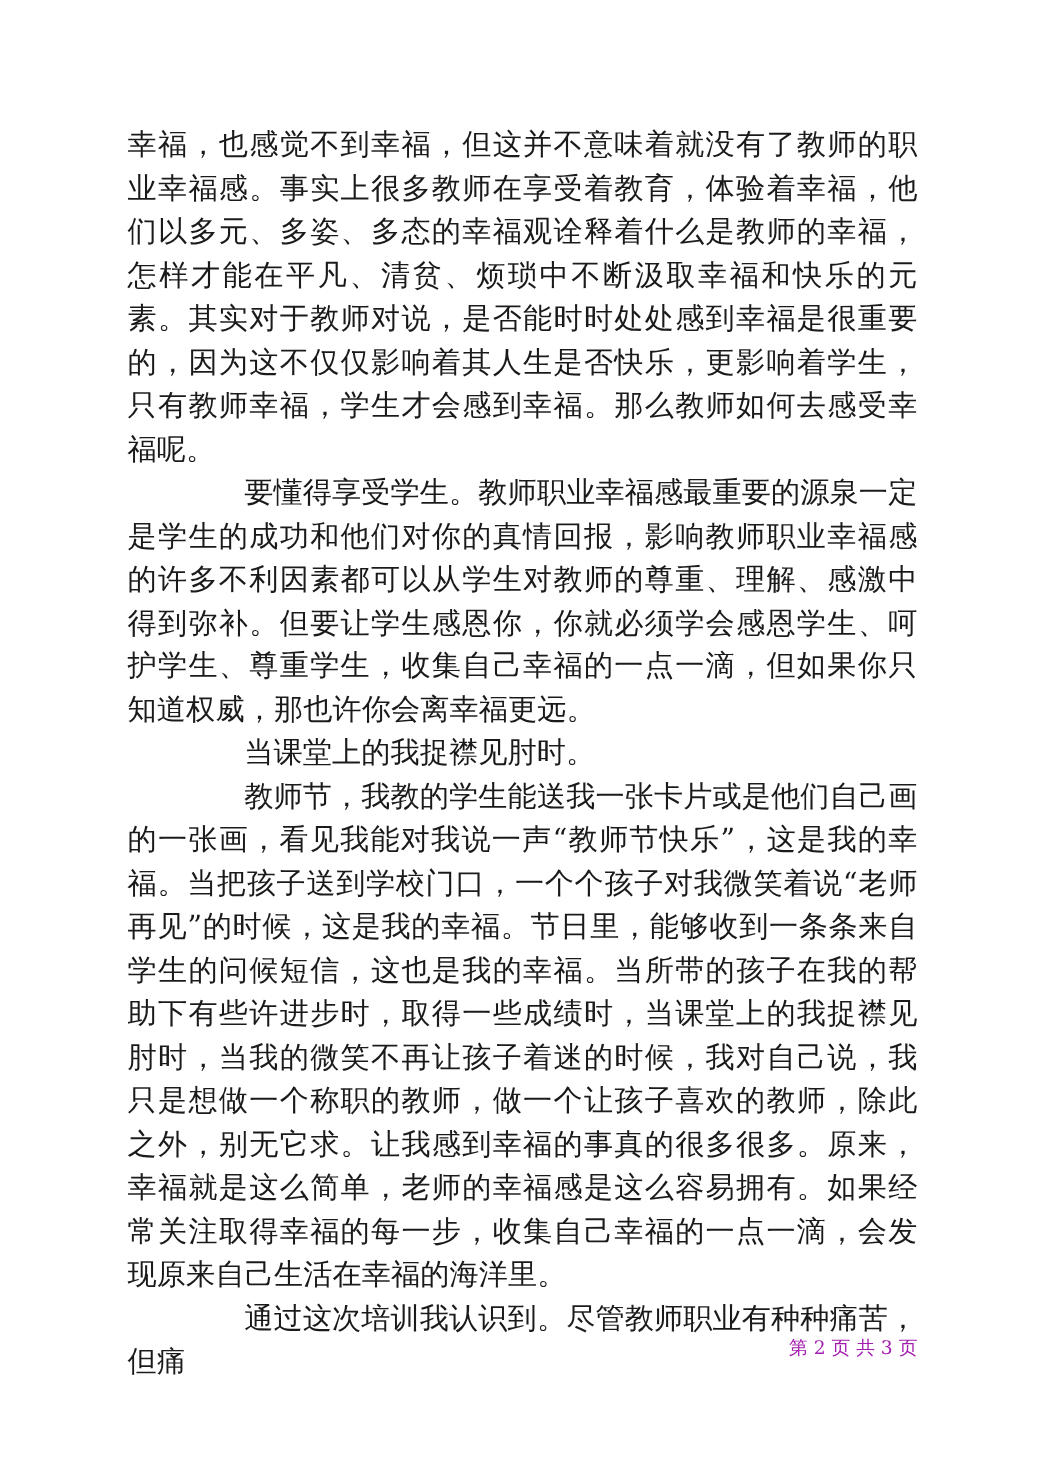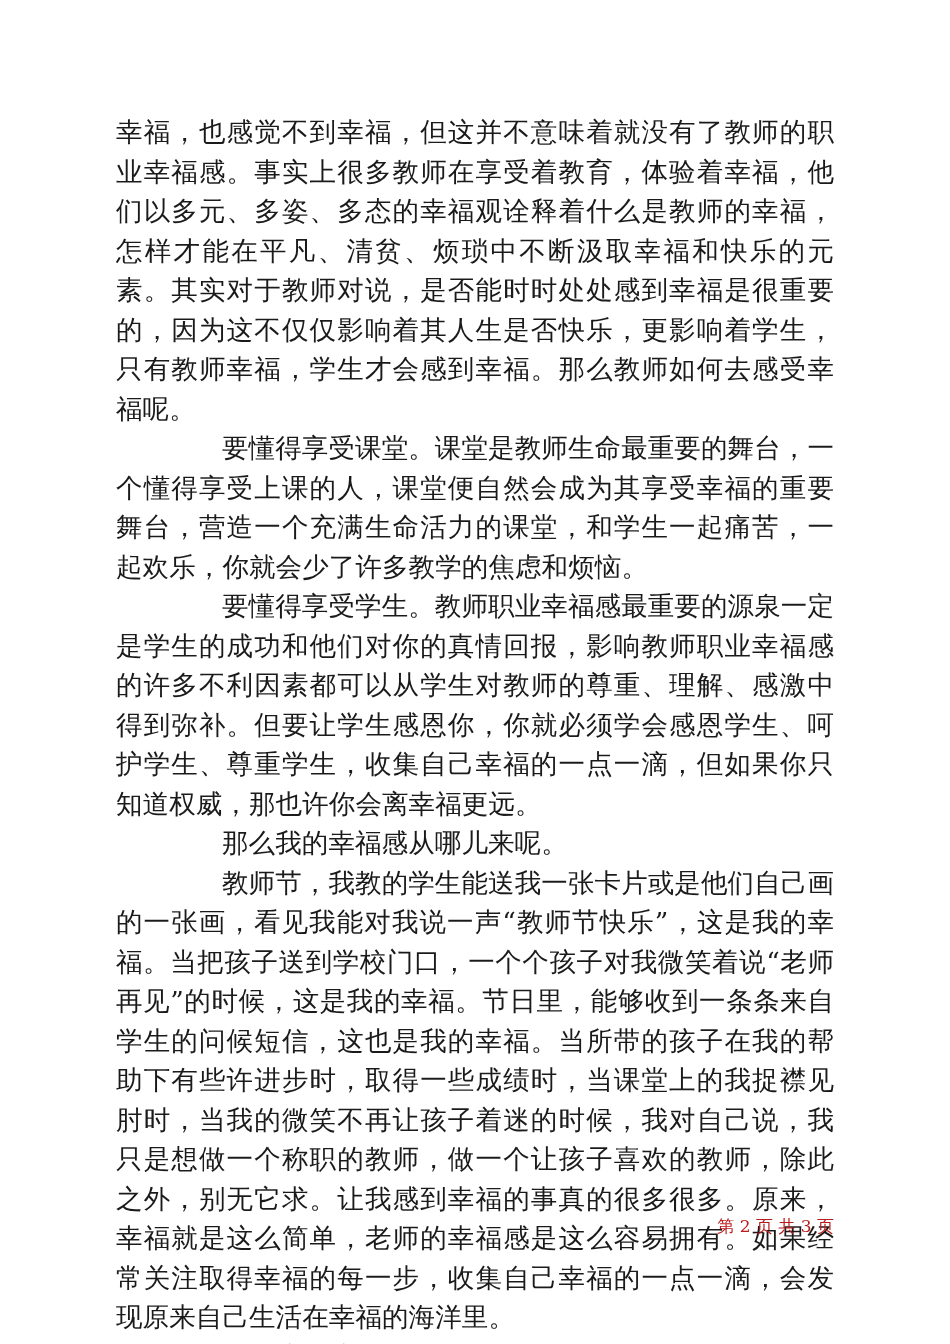--- a/index.html
+++ b/index.html
@@ -52,37 +52,36 @@
 
   .page-footer {
     position: absolute;
     left: 116px;
     top: 1215px;
     width: 718px;
     text-align: right;
     font-family: "DejaVu Serif", "Liberation Serif", serif;
     font-size: 17px;
     line-height: 22px;
-    color: #b91c1c;
+    color: #a21caf;
   }
 </style>
 </head>
 <body>
 
 <div class="page">
 
   <div class="page-body">
 
     <p class="para cont">幸福，也感觉不到幸福，但这并不意味着就没有了教师的职业幸福感。事实上很多教师在享受着教育，体验着幸福，他们以多元、多姿、多态的幸福观诠释着什么是教师的幸福，怎样才能在平凡、清贫、烦琐中不断汲取幸福和快乐的元素。其实对于教师对说，是否能时时处处感到幸福是很重要的，因为这不仅仅影响着其人生是否快乐，更影响着学生，只有教师幸福，学生才会感到幸福。那么教师如何去感受幸福呢。</p>
 
-    <p class="para indent">要懂得享受课堂。课堂是教师生命最重要的舞台，一个懂得享受上课的人，课堂便自然会成为其享受幸福的重要舞台，营造一个充满生命活力的课堂，和学生一起痛苦，一起欢乐，你就会少了许多教学的焦虑和烦恼。</p>
 
     <p class="para indent">要懂得享受学生。教师职业幸福感最重要的源泉一定是学生的成功和他们对你的真情回报，影响教师职业幸福感的许多不利因素都可以从学生对教师的尊重、理解、感激中得到弥补。但要让学生感恩你，你就必须学会感恩学生、呵护学生、尊重学生，收集自己幸福的一点一滴，但如果你只知道权威，那也许你会离幸福更远。</p>
 
-    <p class="para indent">那么我的幸福感从哪儿来呢。</p>
+    <p class="para indent">当课堂上的我捉襟见肘时。</p>
 
     <p class="para indent">教师节，我教的学生能送我一张卡片或是他们自己画的一张画，看见我能对我说一声“教师节快乐”，这是我的幸福。当把孩子送到学校门口，一个个孩子对我微笑着说“老师再见”的时候，这是我的幸福。节日里，能够收到一条条来自学生的问候短信，这也是我的幸福。当所带的孩子在我的帮助下有些许进步时，取得一些成绩时，当课堂上的我捉襟见肘时，当我的微笑不再让孩子着迷的时候，我对自己说，我只是想做一个称职的教师，做一个让孩子喜欢的教师，除此之外，别无它求。让我感到幸福的事真的很多很多。原来，幸福就是这么简单，老师的幸福感是这么容易拥有。如果经常关注取得幸福的每一步，收集自己幸福的一点一滴，会发现原来自己生活在幸福的海洋里。</p>
 
     <p class="para indent">通过这次培训我认识到。尽管教师职业有种种痛苦，但痛</p>
 
   </div>
 
   <div class="page-footer">
     <span>第 2 页 共 3 页</span>
   </div>

